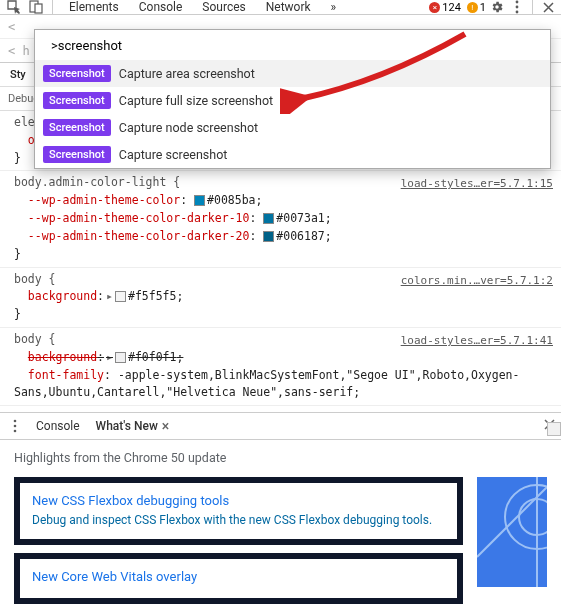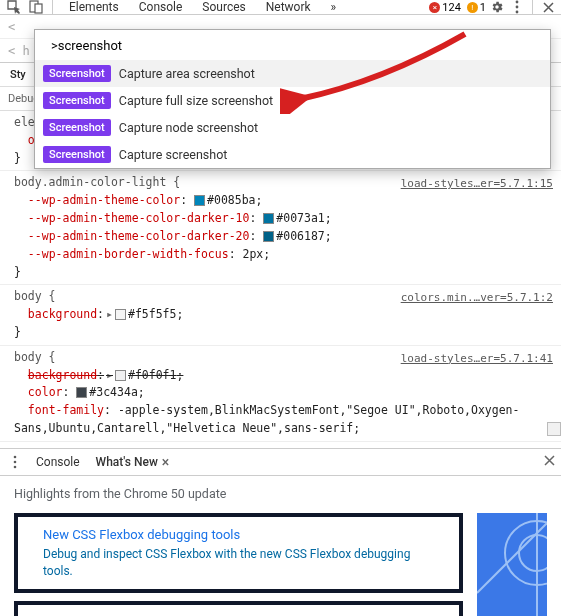--- a/index.html
+++ b/index.html
@@ -33,21 +33,21 @@
 .rule .strike { text-decoration: line-through; }
 .drawer-tabs { height: 28px; border-top: 1px solid #ccc; border-bottom: 1px solid #ccc; display: flex; align-items: center; padding: 0 6px; gap: 8px; margin-top: 6px; }
 .drawer-tabs .dtab { font-size: 12px; padding: 4px 4px; color: #333; display: flex; align-items: center; gap: 4px; }
 .drawer-tabs .dtab.active { font-weight: 500; }
 .drawer-tabs .spacer { flex: 1; }
 .drawer-tabs .dx { cursor: pointer; color: #666; }
 .drawer-body { padding: 10px 14px; }
 .drawer-body .head { font-size: 12.5px; color: #5f6368; margin-bottom: 12px; }
 .cards-row { display: flex; gap: 14px; }
 .cards-col { flex: 1; display: flex; flex-direction: column; gap: 8px; }
-.card { border: 4px solid #0f172a; padding: 10px 25px; }
+.card { border: 6px solid #0f172a; padding: 10px 12px; }
 .card .ctitle { color: #1a73e8; font-size: 13px; margin-bottom: 4px; }
 .card .cdesc { color: #0369a1; font-size: 12px; line-height: 1.4; }
 .thumb { width: 70px; flex: 0 0 70px; height: 110px; background: #3b78e7; position: relative; overflow: hidden; }
 .thumb svg { position: absolute; inset: 0; }
 
 
 .cmd-overlay { position: absolute; left: 34px; top: 29px; right: 10px; background: #fff; border: 1px solid #aaa; box-shadow: 0 4px 12px rgba(0,0,0,0.25); z-index: 100; }
 .cmd-input { width: 100%; padding: 6px 16px; border: none; outline: none; font-size: 13px; font-family: inherit; height: 30px; }
 .cmd-list { }
 .cmd-item { display: flex; align-items: center; gap: 8px; padding: 5px 8px; cursor: pointer; }
@@ -143,36 +143,34 @@
     <div>&nbsp;&nbsp;<span class="prop">overflow</span>:<span class="tri">▸</span><span class="val">visible</span>;</div>
     <div>}</div>
   </div>
 
   <div class="rule">
     <a class="link">load-styles…er=5.7.1:15</a>
     <div class="selector">body.admin-color-light {</div>
     <div>&nbsp;&nbsp;<span class="prop">--wp-admin-theme-color</span>: <span class="sw" style="background:#0085ba"></span><span class="val">#0085ba</span>;</div>
     <div>&nbsp;&nbsp;<span class="prop">--wp-admin-theme-color-darker-10</span>: <span class="sw" style="background:#0073a1"></span><span class="val">#0073a1</span>;</div>
     <div>&nbsp;&nbsp;<span class="prop">--wp-admin-theme-color-darker-20</span>: <span class="sw" style="background:#006187"></span><span class="val">#006187</span>;</div>
-    <div>&nbsp;&nbsp;<span class="prop">--wp-admin-border-width-focus</span>: <span class="val">2px</span>;</div>
     <div>}</div>
   </div>
 
   <div class="rule">
     <a class="link">colors.min.…ver=5.7.1:2</a>
     <div class="selector">body {</div>
     <div>&nbsp;&nbsp;<span class="prop">background</span>:<span class="tri">▸</span><span class="sw" style="background:#f5f5f5"></span><span class="val">#f5f5f5</span>;</div>
     <div>}</div>
   </div>
 
   <div class="rule">
     <a class="link">load-styles…er=5.7.1:41</a>
     <div class="selector">body {</div>
     <div>&nbsp;&nbsp;<span class="prop strike">background</span><span class="strike">:<span class="tri">▸</span><span class="sw" style="background:#f0f0f1"></span><span class="val">#f0f0f1</span>;</span></div>
-    <div>&nbsp;&nbsp;<span class="prop">color</span>: <span class="sw" style="background:#3c434a"></span><span class="val">#3c434a</span>;</div>
     <div>&nbsp;&nbsp;<span class="prop">font-family</span>: <span class="val">-apple-system,BlinkMacSystemFont,"Segoe UI",Roboto,Oxygen-Sans,Ubuntu,Cantarell,"Helvetica Neue",sans-serif</span>;</div>
   </div>
 
 </div>
 
 <div class="scroll-square"></div>
 
 <div class="drawer-tabs">
   <div class="vdots">
     <svg width="4" height="14" viewBox="0 0 4 14">

